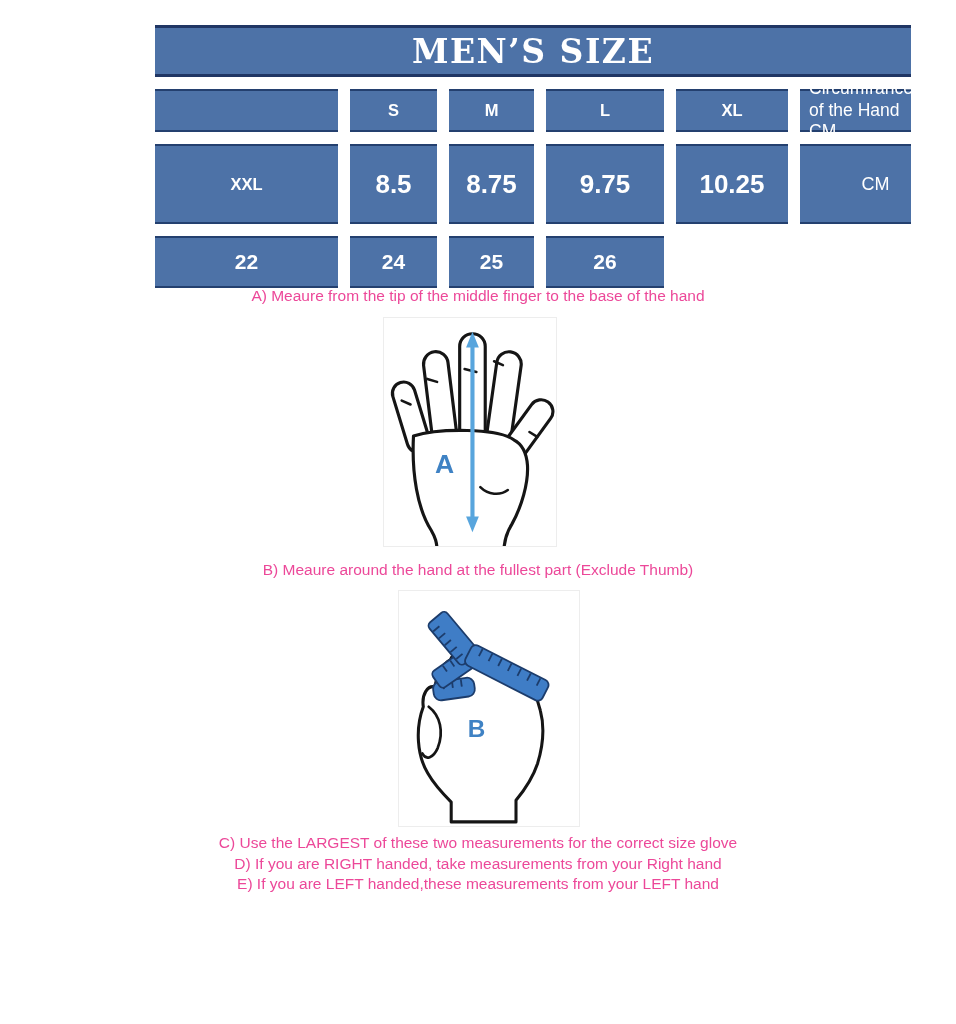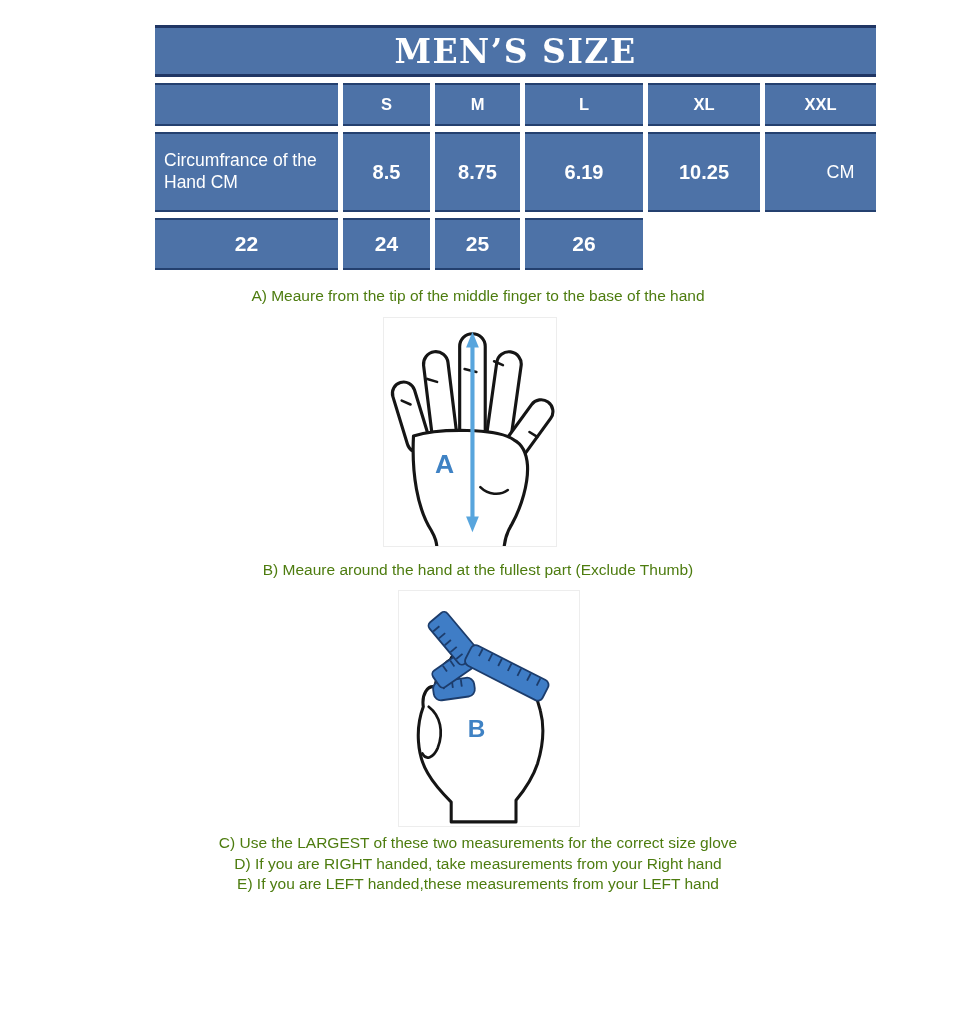--- a/index.html
+++ b/index.html
@@ -6,45 +6,45 @@
   body{
     width:956px;height:1024px;background:#ffffff;overflow:hidden;
     font-family:"Liberation Sans",sans-serif;position:relative;
   }
   
   .size-table{
     position:absolute;left:155px;top:25px;width:721px;
     display:grid;
     grid-template-columns:183px 87px 85px 118px 112px 111px;
     grid-template-rows:52px 43px 80px 52px;
-    column-gap:5px;row-gap:6px;
+    column-gap:5px;row-gap:6px;gap:12px;
   }
   .cell{
     background:#4d72a7;color:#ffffff;
     display:flex;align-items:center;justify-content:center;
     border-top:2px solid #24406f;border-bottom:2px solid #24406f;
     box-sizing:border-box;
   }
   .title-cell{
     grid-column:1/-1;
     font-family:"DejaVu Serif",serif;font-weight:bold;
     font-size:33px;letter-spacing:1.5px;
     border-top:3px solid #203664;border-bottom:3px solid #203664;
   }
   .hdr{font-weight:bold;font-size:16.5px;}
   .label-cell{
     justify-content:flex-start;text-align:left;
     padding-left:9px;font-size:17.5px;line-height:1.25;
   }
-  .big-num{font-weight:bold;font-size:20px;text-align:center;}
+  .big-num{font-weight:bold;font-size:26px;text-align:center;}
   .cm-label{font-size:18px;padding-left:40px;}
   .cm-num{font-weight:bold;font-size:21px;}
   
   .note{
-    width:956px;text-align:center;color:#4d7c0f;
+    width:956px;text-align:center;color:#ec4899;
     font-size:15.5px;line-height:20.5px;
     position:absolute;left:0;
   }
   #note-a{top:286px;}
   #note-b{top:560px;}
   #notes-cf{top:833px;}
   
   .figure{
     position:absolute;background:#ffffff;border:1px solid #ededed;
     box-sizing:content-box;
@@ -60,26 +60,26 @@
 <body>
 
 <div class="size-table">
   <div class="cell title-cell">MEN’S SIZE</div>
 
   <div class="cell"></div>
   <div class="cell hdr">S</div>
   <div class="cell hdr">M</div>
   <div class="cell hdr">L</div>
   <div class="cell hdr">XL</div>
+  <div class="cell label-cell">Circumfrance of the Hand CM</div>
+
   <div class="cell hdr">XXL</div>
-
-  <div class="cell label-cell">Circumfrance of the Hand CM</div>
   <div class="cell big-num">8.5</div>
   <div class="cell big-num">8.75</div>
-  <div class="cell big-num">6.19</div>
+  <div class="cell big-num">9.75</div>
   <div class="cell big-num">10.25</div>
 
   <div class="cell cm-label">CM</div>
   <div class="cell cm-num">22</div>
   <div class="cell cm-num">24</div>
   <div class="cell cm-num">25</div>
   <div class="cell cm-num">26</div>
 </div>
 
 <div class="note" id="note-a">A) Meaure from the tip of the middle finger to the base of the hand</div>

